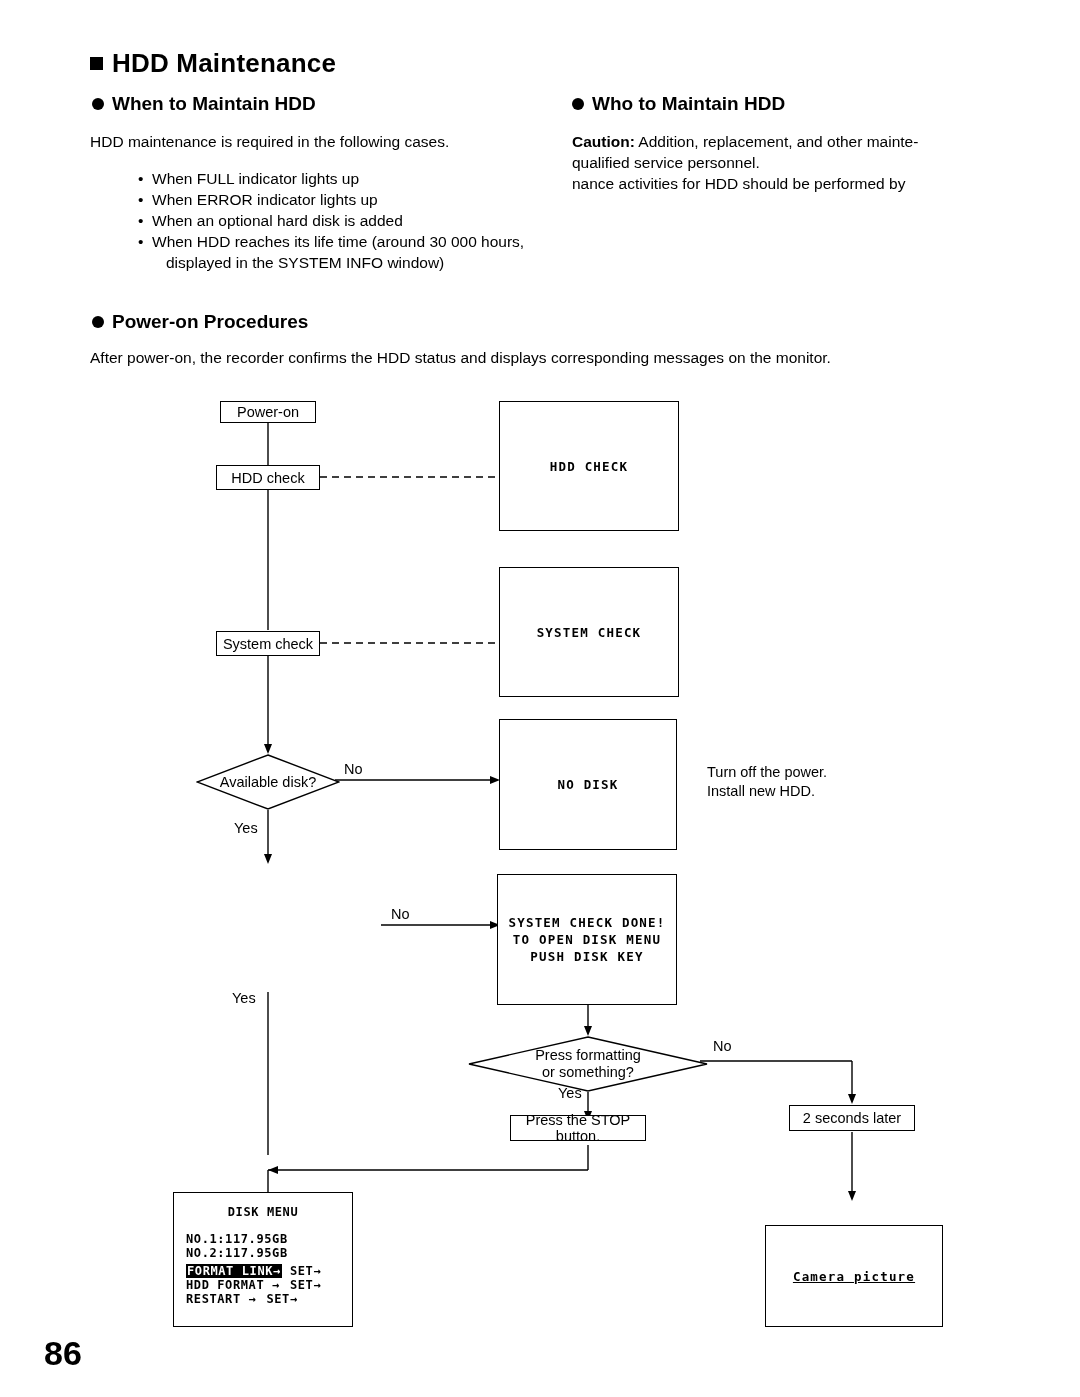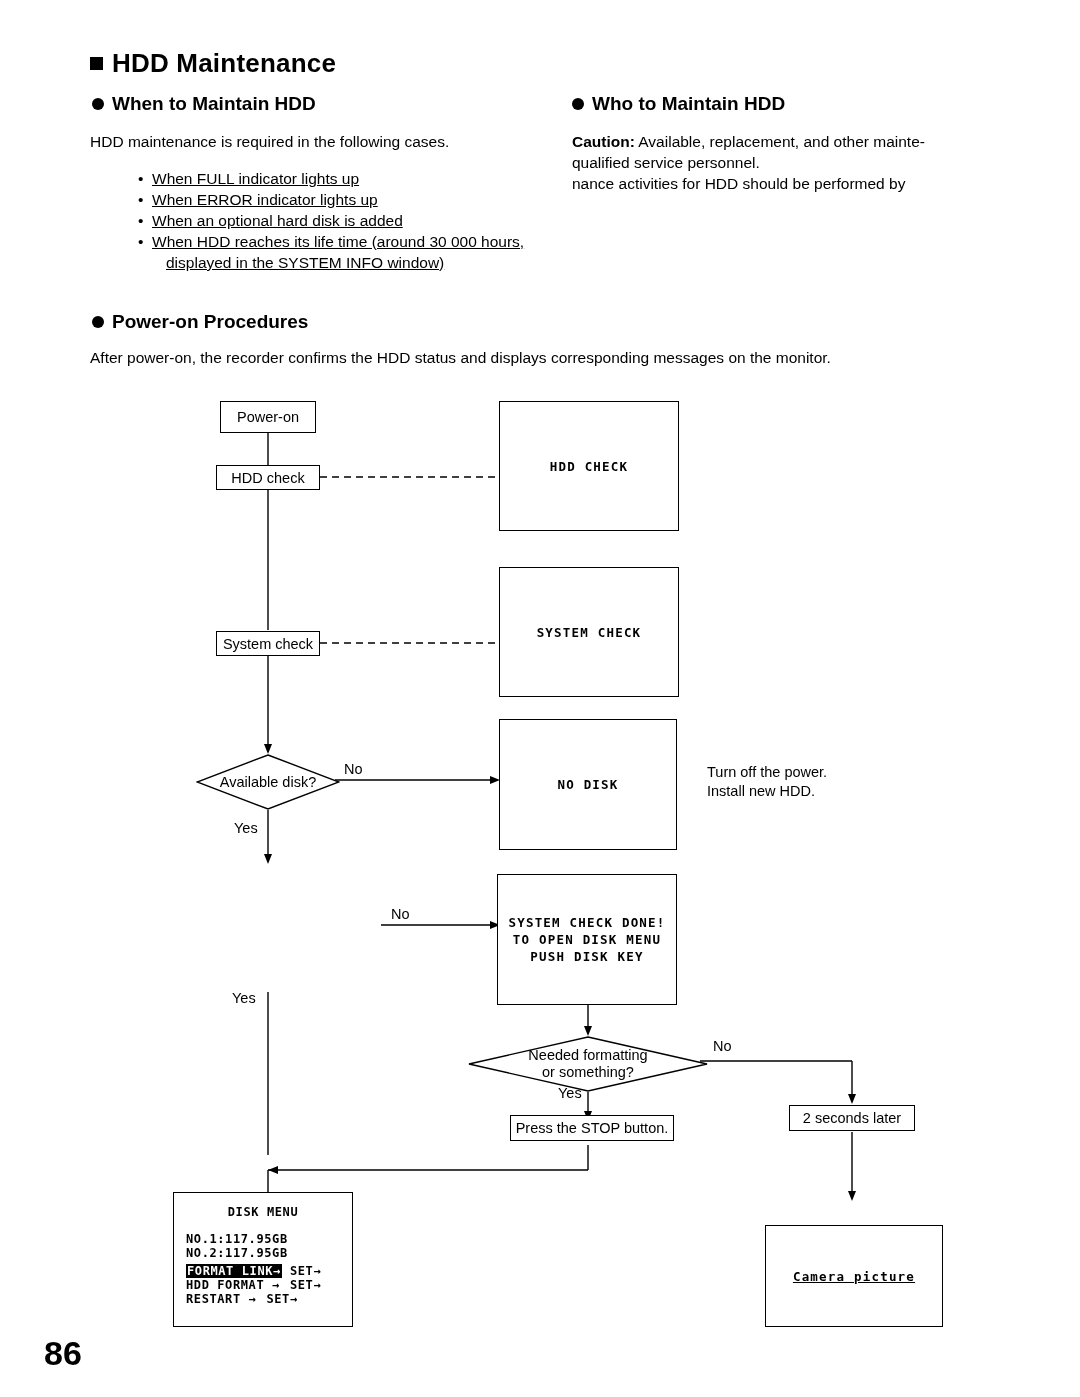--- a/index.html
+++ b/index.html
@@ -20,21 +20,21 @@
     position:absolute;font-size:19px;font-weight:bold;
   }
   .h2 .dot{display:inline-block;width:12px;height:12px;border-radius:50%;background:#000;margin-right:8px;vertical-align:0px;}
   #h2-when{left:92px;top:93px;}
   #h2-who{left:572px;top:93px;}
   #h2-power{left:92px;top:311px;}
 
   
   .txt{position:absolute;font-size:15.5px;line-height:21px;}
   #when-intro{left:90px;top:131px;width:420px;}
-  .bullets{position:absolute;left:98px;top:152px;width:440px;font-size:15.5px;line-height:21px;text-decoration:underline;}
+  .bullets{position:absolute;left:98px;top:152px;width:440px;font-size:15.5px;line-height:21px;}
   .bullets li{list-style:none;position:relative;padding-left:14px;margin:0;}
   .bullets li:before{content:"\2022";position:absolute;left:0;top:0;}
   .bullets li .ind{display:block;padding-left:14px;}
   .caution{position:absolute;left:572px;top:131px;width:420px;font-size:15.5px;line-height:21px;text-align:justify;}
   .caution b{font-weight:bold;}
   .caution .ind{display:block;padding-left:0;}
   #power-intro{left:90px;top:347px;width:900px;}
 
   
   .fc{position:absolute;left:0;top:380px;width:1080px;height:960px;}
@@ -96,21 +96,21 @@
     <li><span>When ERROR indicator lights up</span></li>
     <li><span>When an optional hard disk is added</span></li>
     <li>
       <span>When HDD reaches its life time (around 30 000 hours,</span>
       <span class="ind">displayed in the SYSTEM INFO window)</span>
     </li>
   </ul>
 
   <div class="caution">
     <b>Caution:</b>
-    <span>Available, replacement, and other mainte-</span>
+    <span>Addition, replacement, and other mainte-</span>
     <span class="ind">qualified service personnel.</span>
     <span class="ind">nance activities for HDD should be performed by</span>
   </div>
 
   <div class="txt" id="power-intro">After power-on, the recorder confirms the HDD status and displays corresponding messages on the monitor.</div>
 
   <div class="fc">
 
     <svg width="1080" height="960" style="position:absolute;left:0;top:0;">
 
@@ -150,21 +150,21 @@
 
       <line x1="268" y1="790" x2="588" y2="790" stroke="#000" stroke-width="1.4"></line>
       <polygon points="268,790 278,786 278,794" fill="#000"></polygon>
 
       <line x1="268" y1="790" x2="268" y2="812" stroke="#000" stroke-width="1.4"></line>
 
       <line x1="852" y1="752" x2="852" y2="815" stroke="#000" stroke-width="1.4"></line>
       <polygon points="852,821 848,811 856,811" fill="#000"></polygon>
     </svg>
 
-    <div class="box" style="left:220px;top:21px;width:96px;height:32px;">Power-on</div>
+    <div class="box" style="left:220px;top:21px;width:96px;height:22px;">Power-on</div>
     <div class="box" style="left:216px;top:85px;width:104px;height:25px;">HDD check</div>
     <div class="box" style="left:216px;top:251px;width:104px;height:25px;">System check</div>
 
     <div class="diam" style="left:196px;top:374px;width:144px;height:56px;">
       <svg width="144" height="56">
           <polygon points="72,1 143,28 72,55 1,28" fill="#fff" stroke="#000" stroke-width="1.4"></polygon>
         </svg>
       <div class="dlabel">
           <span>Available disk?</span>
         </div>
@@ -173,28 +173,28 @@
     <div class="lbl" style="left:234px;top:440px;">Yes</div>
 
     <div class="lbl" style="left:391px;top:526px;">No</div>
     <div class="lbl" style="left:232px;top:610px;">Yes</div>
 
     <div class="diam" style="left:468px;top:656px;width:240px;height:56px;">
       <svg width="240" height="56">
           <polygon points="120,1 239,28 120,55 1,28" fill="#fff" stroke="#000" stroke-width="1.4"></polygon>
         </svg>
       <div class="dlabel">
-        <span>Needed formatting</span>
+        <span>Press formatting</span>
         <span>or something?</span>
       </div>
     </div>
     <div class="lbl" style="left:713px;top:658px;">No</div>
     <div class="lbl" style="left:558px;top:705px;">Yes</div>
 
-    <div class="box" style="left:510px;top:735px;width:164px;height:26px;">Press the STOP button.</div>
+    <div class="box" style="left:510px;top:735px;width:136px;height:26px;">Press the STOP button.</div>
     <div class="box" style="left:789px;top:725px;width:126px;height:26px;">2 seconds later</div>
 
     <div class="plain" style="left:707px;top:383px;">
       <div>Turn off the power.</div>
       <div>Install new HDD.</div>
     </div>
 
     <div class="mon" style="left:499px;top:21px;width:180px;height:130px;">HDD CHECK</div>
     <div class="mon" style="left:499px;top:187px;width:180px;height:130px;">SYSTEM CHECK</div>
     <div class="mon" style="left:499px;top:339px;width:178px;height:131px;">NO DISK</div>

